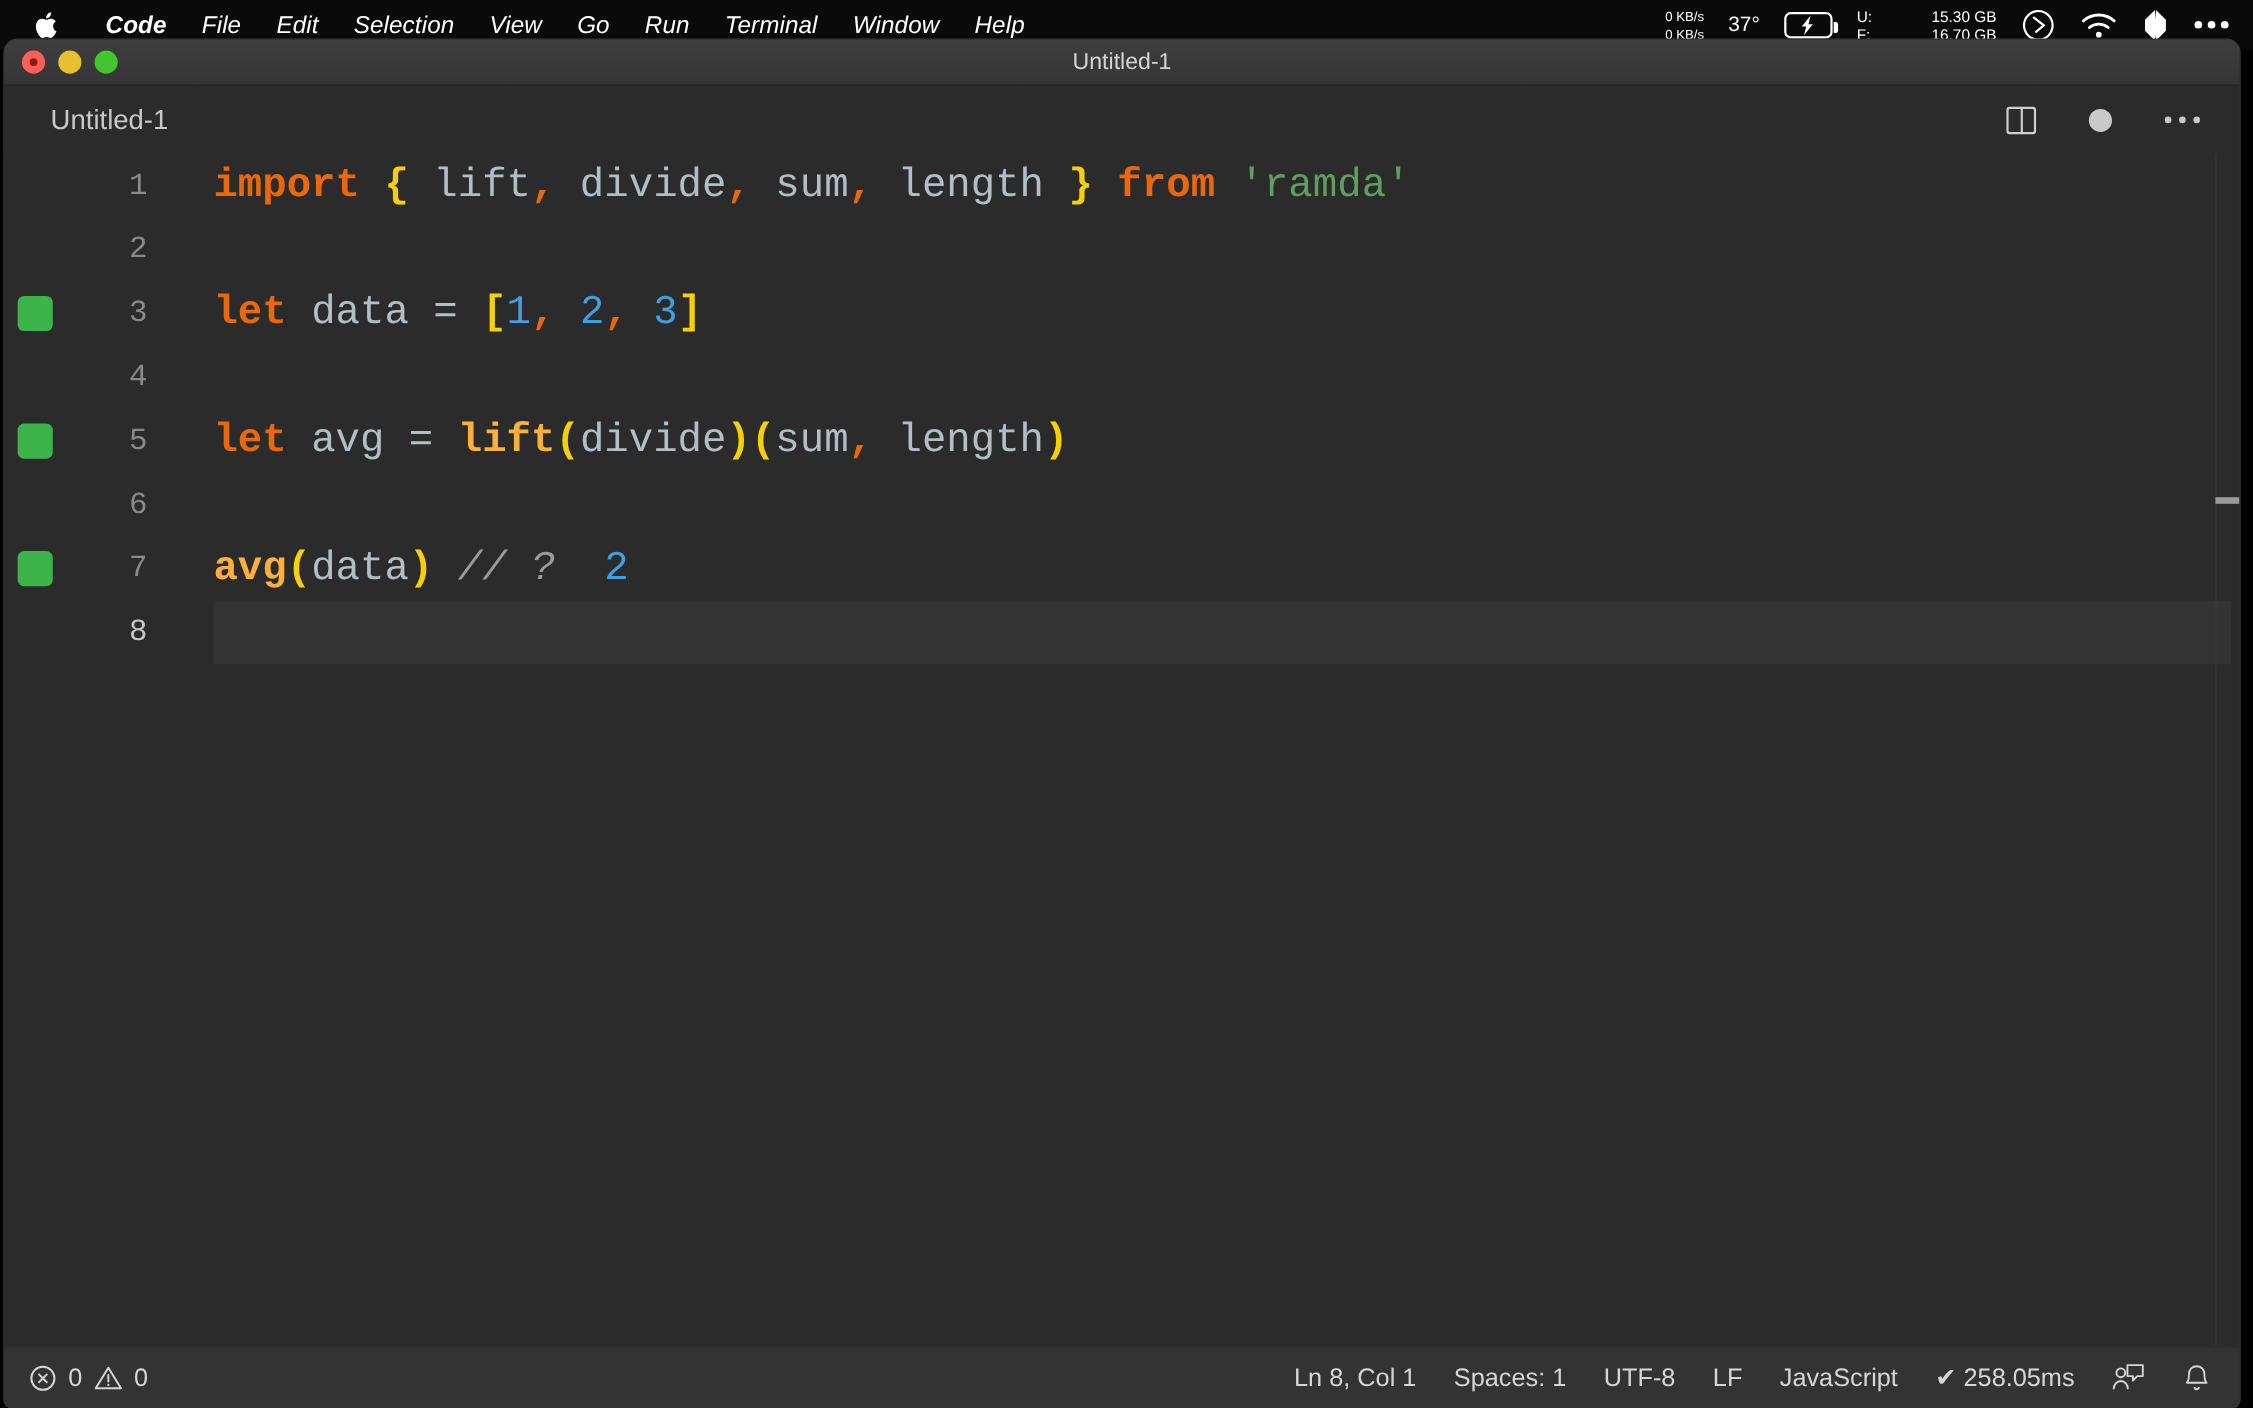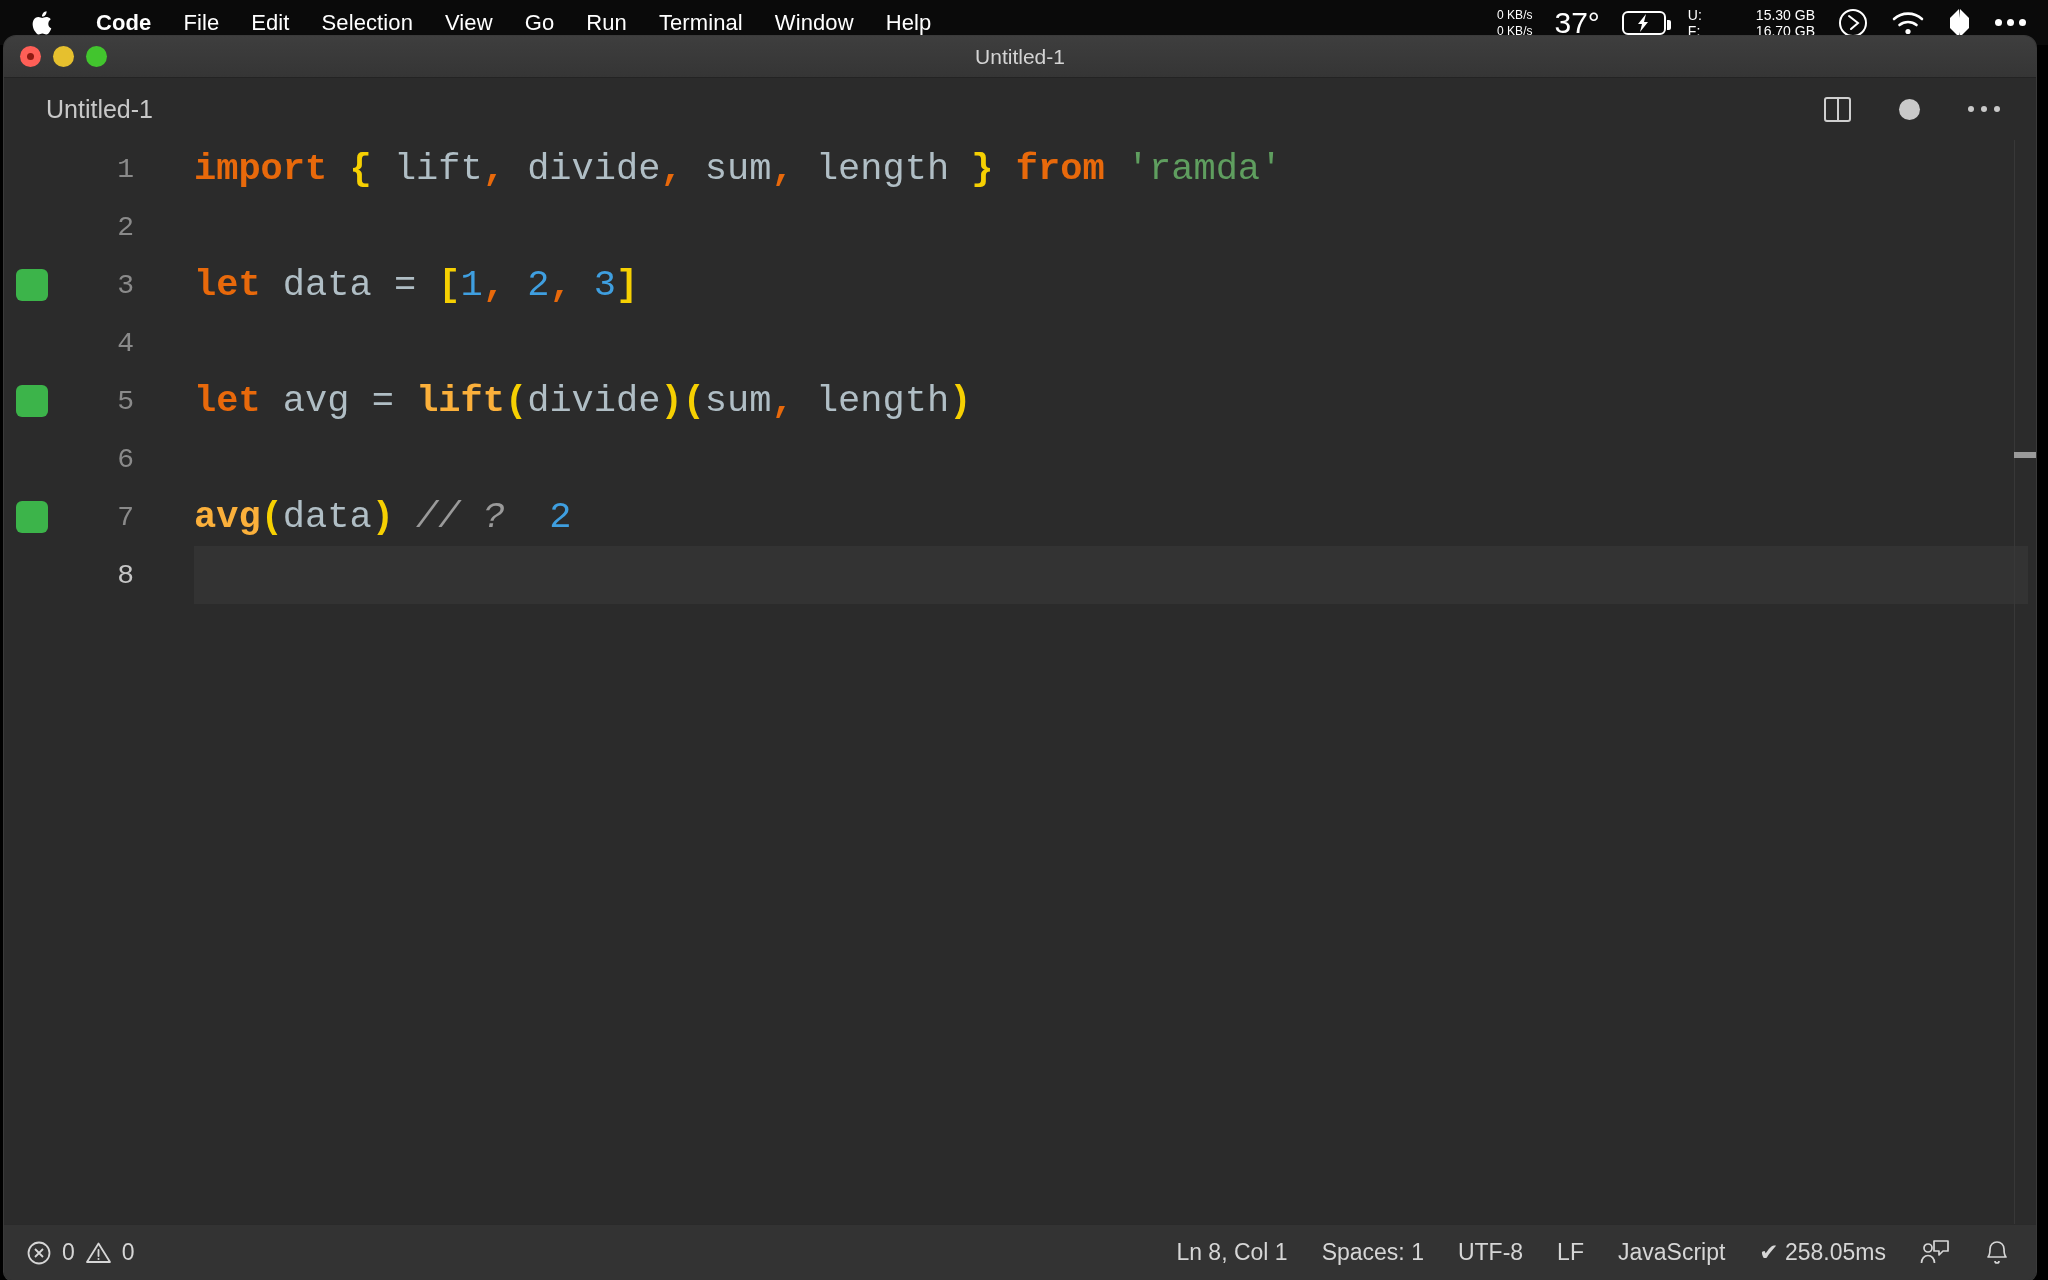--- a/index.html
+++ b/index.html
@@ -10,38 +10,38 @@
     overflow:hidden;
   }
 
   
   #menubar{
     position:absolute; left:0; top:0; width:2048px; height:45px;
     background:#0a0a0a;
     display:flex; align-items:center;
     color:#fff;
   }
-  .mb-left{ display:flex; align-items:center; height:100%; }
+  .mb-left{ display:flex; align-items:center; height:100%;font-style:italic; }
   .apple-logo{
     width:26px; height:30px; margin:0 26px 0 28px;
     display:flex; align-items:center; justify-content:center;
   }
   .mb-item{
     font-size:22px; padding:0 16px; white-space:nowrap;
     color:#ffffff; letter-spacing:.1px;
   }
   .mb-item.bold{ font-weight:bold; }
   .mb-right{
     margin-left:auto; display:flex; align-items:center; height:100%;
     padding-right:22px; gap:22px;
   }
   .net-speed{
     font-size:12px; line-height:16px; text-align:right; color:#fff;
   }
-  .temp{ font-size:30px; }
+  .temp{ font-size:19px; }
   .mem-stats{ font-size:14px; line-height:16px; color:#fff; display:flex; gap:7px;}
   .mem-stats .lbl{ text-align:left; }
   .mem-stats .val{ text-align:right;margin-left:47px; }
   .battery{
     width:44px; height:24px; border:2.5px solid #fff; border-radius:6px;
     position:relative; display:flex; align-items:center; justify-content:center;
   }
   .battery:after{
     content:""; position:absolute; right:-7px; top:7px;
     width:4px; height:10px; background:#fff; border-radius:0 2px 2px 0;

